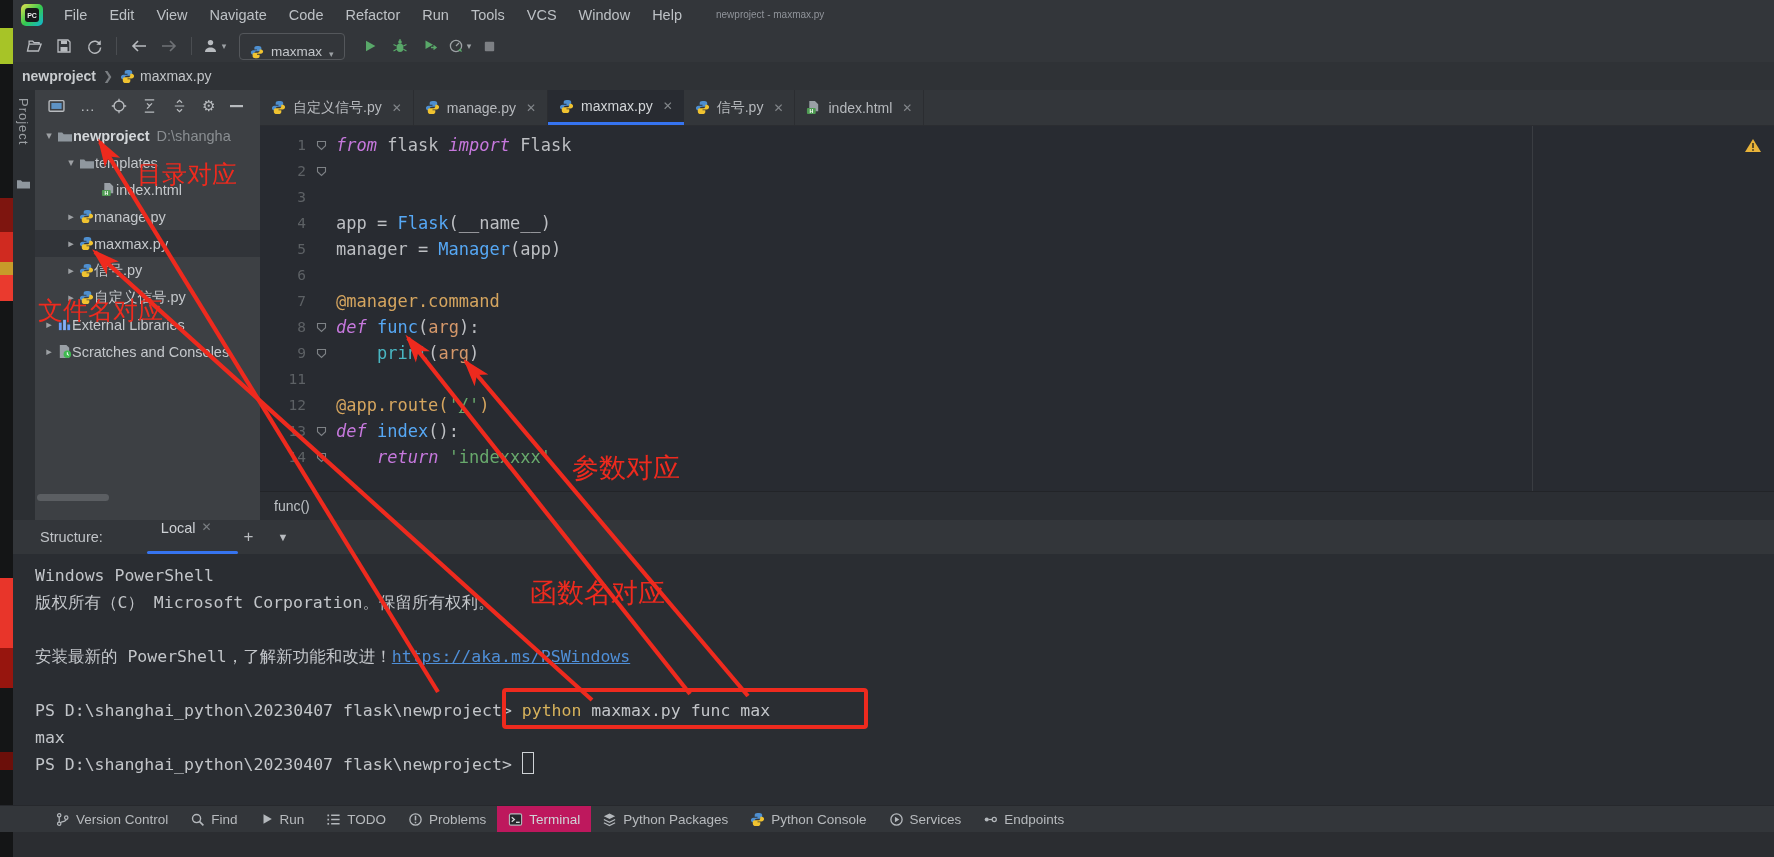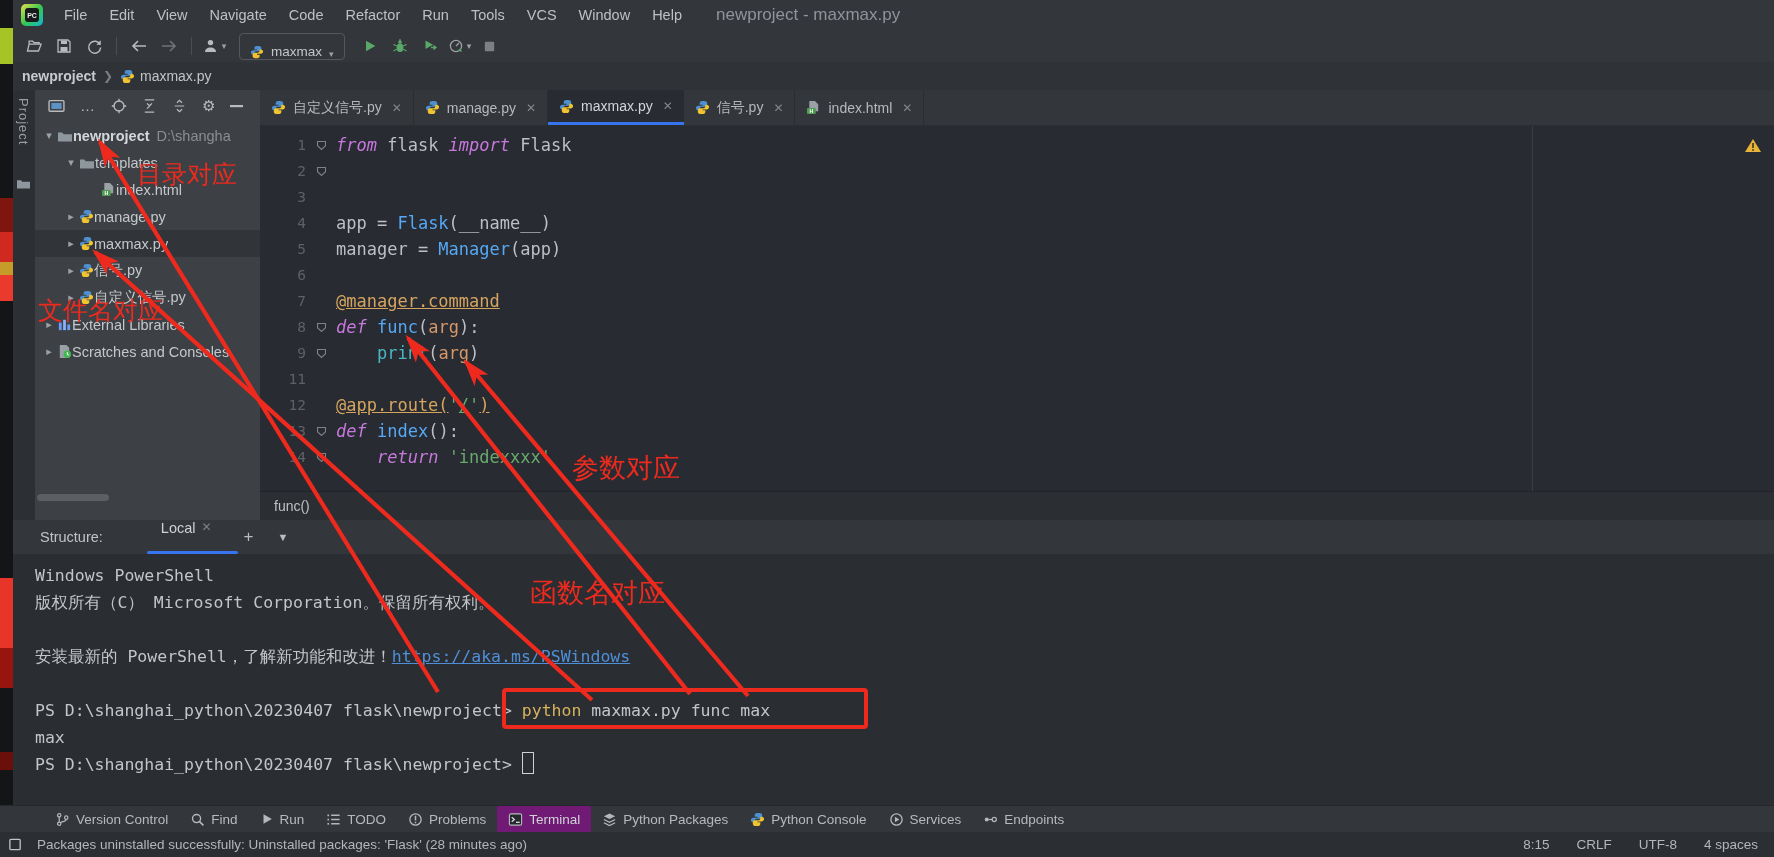--- a/index.html
+++ b/index.html
@@ -12,21 +12,21 @@
   #artifact-strip .blk{position:absolute;left:0;width:13px;}
 
   
   #menubar{left:13px;top:0;width:1761px;height:30px;background:#33363a;display:flex;align-items:center;}
   .logo{width:22px;height:22px;margin:0 10px 0 8px;border-radius:5px;
         background:linear-gradient(135deg,#e9e14e,#35c94e 52%,#0fb5d8);
         display:flex;align-items:center;justify-content:center;}
   .logo-inner{width:14px;height:14px;background:#17191a;border-radius:3px;color:#eceeee;
         font-size:7px;font-weight:bold;display:flex;align-items:center;justify-content:center;}
   .menu-item{padding:0 11px;font-size:14.5px;color:#bdc1c5;line-height:30px;}
-  #window-title{position:absolute;left:703px;top:0;line-height:30px;font-size:17px;color:#90949a;}
+  #window-title{position:absolute;left:703px;top:0;line-height:30px;font-size:10px;color:#90949a;}
 
   
   #toolbar{left:13px;top:30px;width:1761px;height:32px;background:#33363a;
            border-bottom:1px solid #26282c;display:flex;align-items:center;}
   .tb-btn{display:flex;align-items:center;justify-content:center;height:26px;min-width:26px;margin:0 2px;}
   .tb-sep{width:1px;height:18px;background:#4a4d51;margin:0 7px;}
   .runbox{display:flex;align-items:flex-end;gap:7px;height:25px;margin:0 10px;padding:0 10px;
           border:1px solid #54575b;border-radius:4px;font-size:13.5px;color:#c3c6ca;}
   .caret{font-size:9px;color:#9da1a5;}
   .dim{opacity:.45}
@@ -68,21 +68,21 @@
   .margin-guide{position:absolute;left:1272px;top:0;bottom:0;width:1px;background:#3a3d42;}
   .code-row{display:flex;height:26px;line-height:26px;}
   .ln{width:46px;text-align:right;color:#5d6165;font-family:"DejaVu Sans Mono",monospace;font-size:14.5px;flex:none;}
   .fold{width:30px;flex:none;display:flex;align-items:center;justify-content:center;}
   pre.codeln{margin:0;font-family:"DejaVu Sans Mono",monospace;font-size:17px;color:#bdbfc3;}
   .kw{color:#c678dd;font-style:italic;}
   .fn{color:#56a8f5;}
   .call{color:#56a8f5;}
   .builtin{color:#49b6c2;}
   .param{color:#d5986a;}
-  .deco{color:#d5a55f;text-decoration:underline;}
+  .deco{color:#d5a55f;}
   .str{color:#68a96c;}
   .slink{color:#68a96c;text-decoration:underline;}
   .warn-ic{position:absolute;right:12px;top:12px;}
   #func-bar{height:29px;background:#2b2e33;border-top:1px solid #222428;display:flex;align-items:center;
             font-size:14px;color:#bdc1c5;padding-left:14px;box-sizing:border-box;}
 
   
   #terminal{left:13px;top:520px;width:1761px;height:285px;background:#2a2d32;}
   #term-header{height:34px;background:#33363a;display:flex;align-items:center;font-size:14.5px;position:relative;}
   #term-header .tl{margin-left:27px;color:#c0c3c7;}
@@ -94,21 +94,21 @@
   #term-body{padding:8px 0 0 22px;font-family:"DejaVu Sans Mono",monospace;font-size:16.5px;line-height:27px;color:#c2c5c9;}
   .tline{white-space:pre;height:27px;}
   .t-link{color:#4f8fd8;text-decoration:underline;}
   .t-cmd{color:#d8b35c;}
   .cursor{display:inline-block;width:10px;height:20px;border:1.5px solid #ced2d6;vertical-align:-4px;}
 
   
   #bottom-bar{left:0;top:805px;width:1774px;height:27px;background:#33363a;border-top:1px solid #26282c;
               display:flex;align-items:stretch;padding-left:44px;box-sizing:border-box;}
   .tool-btn{display:flex;align-items:center;gap:6px;padding:0 11px;font-size:13.5px;color:#b7babd;}
-  .tool-btn.active{background:#701a75;color:#d0d3d6;}
+  .tool-btn.active{background:#be185d;color:#d0d3d6;}
 
   
   #status-bar{left:0;top:832px;width:1774px;height:25px;background:#2b2e32;display:flex;align-items:center;
               font-size:13.5px;color:#b3b6ba;}
   #status-bar .msg{margin-left:14px;}
   #status-ic{margin-left:8px;display:flex;}
   .status-right{margin-left:auto;display:flex;gap:27px;padding-right:16px;color:#b3b6ba;}
 
   
   #anno-svg{left:0;top:0;pointer-events:none;}
@@ -669,34 +669,20 @@
           <svg width="15" height="15" viewBox="0 0 16 16">
             <circle cx="4" cy="8" r="2.2" fill="#b4b8bc"></circle>
             <circle cx="12" cy="8" r="2.2" fill="none" stroke="#b4b8bc" stroke-width="1.3"></circle>
             <path d="M6.2 8h3.5" stroke="#b4b8bc" stroke-width="1.3"></path>
           </svg>
         </span>
         <span>Endpoints</span>
       </div>
     </div>
 
-  <div class="abs" id="status-bar">
-    <span id="status-ic">
-      <svg width="15" height="15" viewBox="0 0 16 16">
-          <rect x="2" y="2.5" width="11" height="11" rx="1" fill="none" stroke="#c0c3c7" stroke-width="1.4"></rect>
-        </svg>
-      </span>
-    <span class="msg">Packages uninstalled successfully: Uninstalled packages: 'Flask' (28 minutes ago)</span>
-    <span class="status-right" id="status-right">
-        <span>8:15</span>
-        <span>CRLF</span>
-        <span>UTF-8</span>
-        <span>4 spaces</span>
-      </span>
-  </div>
 
   <svg class="abs" id="anno-svg" width="1774" height="857">
       <defs>
         <marker id="ah" markerUnits="userSpaceOnUse" markerWidth="30" markerHeight="24" refX="24" refY="12" orient="auto">
           <path d="M0 3 28 12 0 21 7 12z" fill="#ee2a1e"></path>
         </marker>
       </defs>
       <line x1="438" y1="692" x2="100" y2="142" stroke="#ee2a1e" stroke-width="4.2" marker-end="url(#ah)"></line>
       <line x1="592" y1="700" x2="95" y2="252" stroke="#ee2a1e" stroke-width="4.2" marker-end="url(#ah)"></line>
       <line x1="690" y1="694" x2="408" y2="338" stroke="#ee2a1e" stroke-width="4.2" marker-end="url(#ah)"></line>

